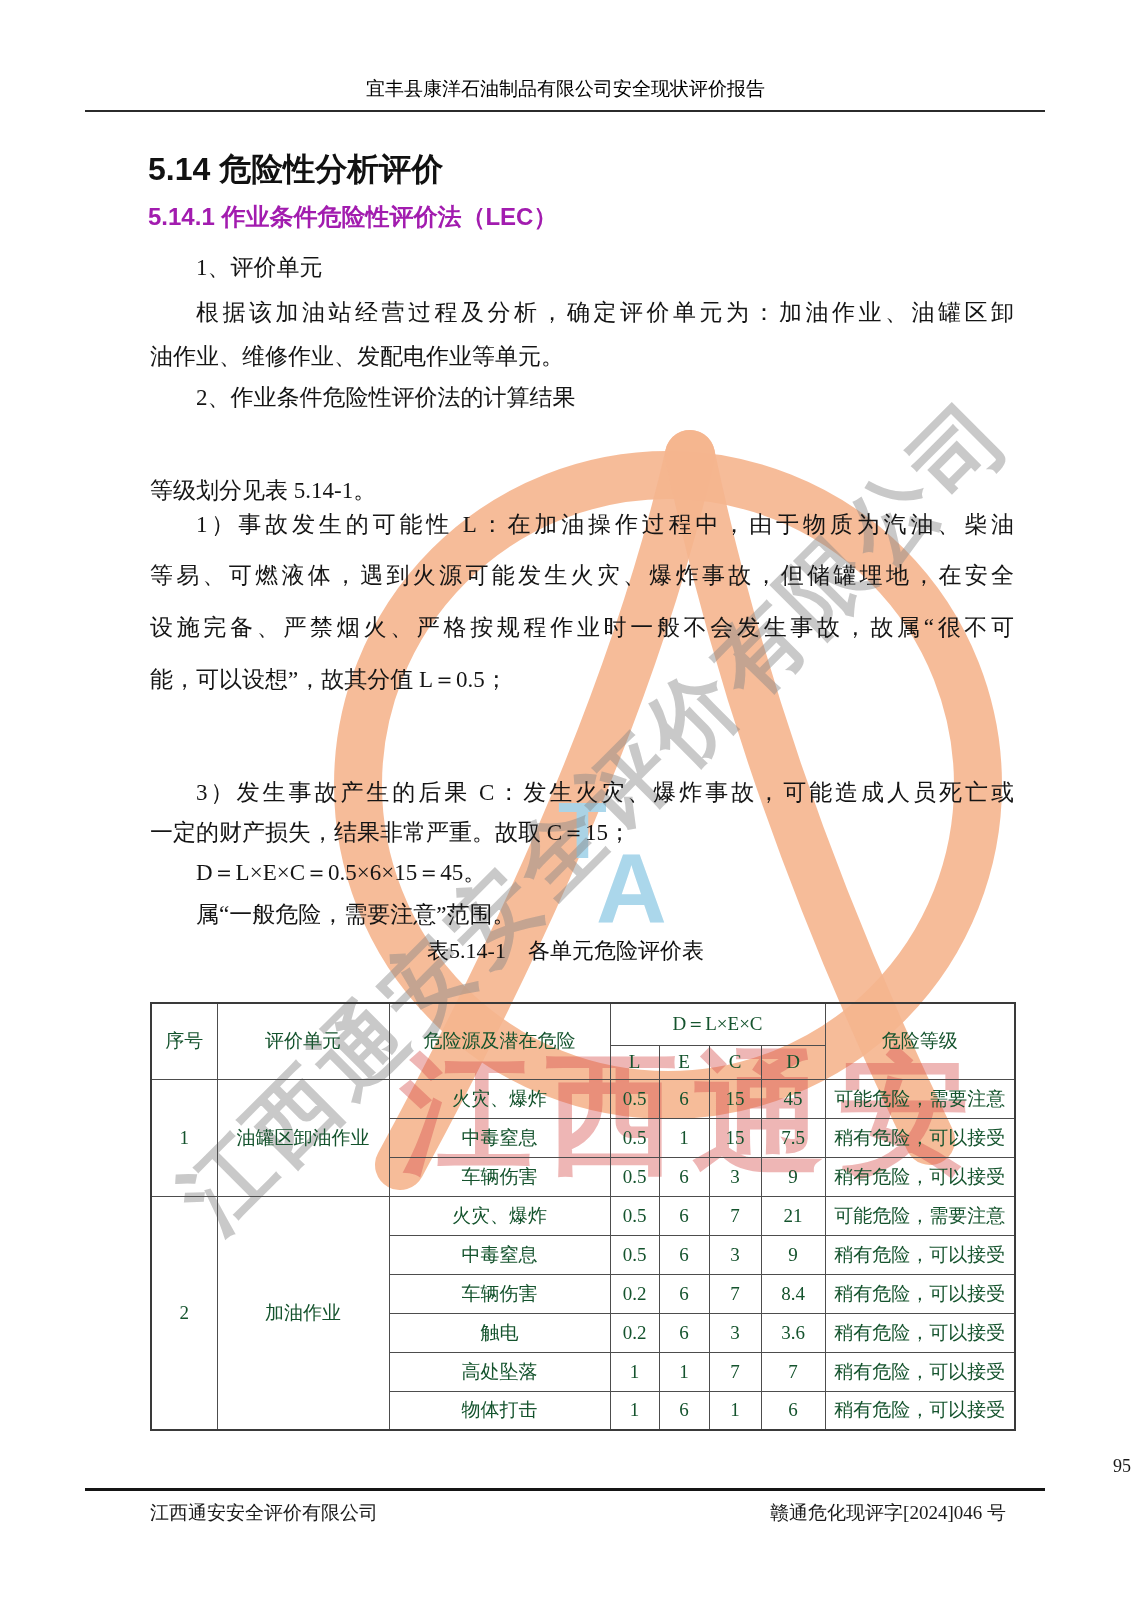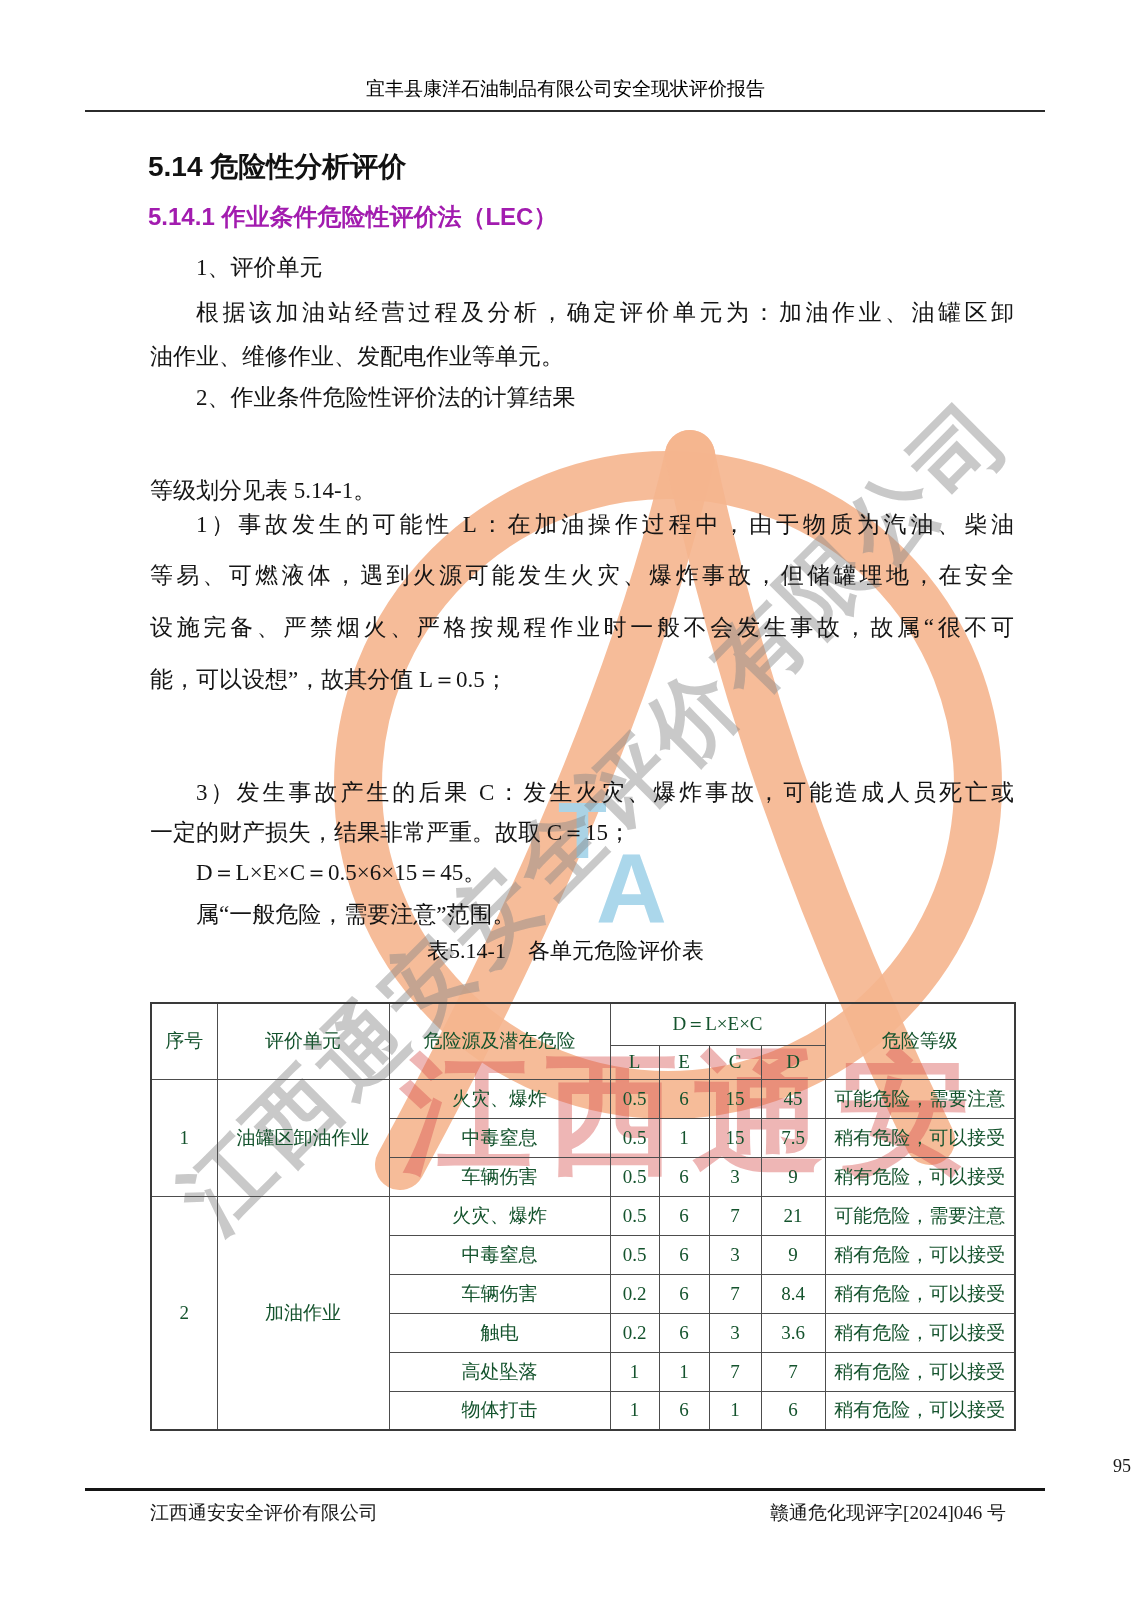--- a/index.html
+++ b/index.html
@@ -26,21 +26,21 @@
   
   #content{position:absolute;inset:0;z-index:1;}
   #header-title{
     position:absolute;top:76px;left:0;width:100%;text-align:center;
     font-size:19px;color:#000000;
   }
   #header-rule{position:absolute;top:110px;left:85px;width:960px;height:2px;background:#2b2b2b;}
   #section-heading{
     position:absolute;top:148px;left:148px;
     font-family:"Liberation Sans","DejaVu Sans",sans-serif;
-    font-weight:bold;font-size:28px;color:#111;
+    font-weight:bold;font-size:32px;color:#111;
   }
   #subsection-heading{
     position:absolute;top:201px;left:148px;
     font-family:"Liberation Sans","DejaVu Sans",sans-serif;
     font-weight:bold;font-size:24px;color:#a21caf;
   }
   .bl{
     position:absolute;left:150px;width:864px;font-size:23px;color:#151515;
     white-space:nowrap;
   }

